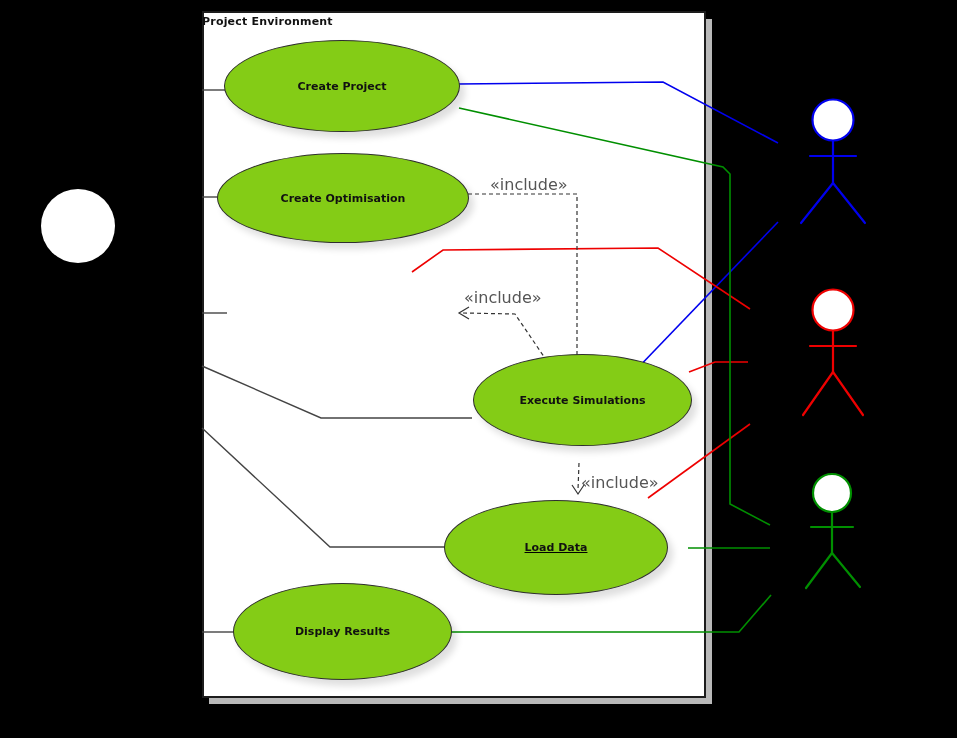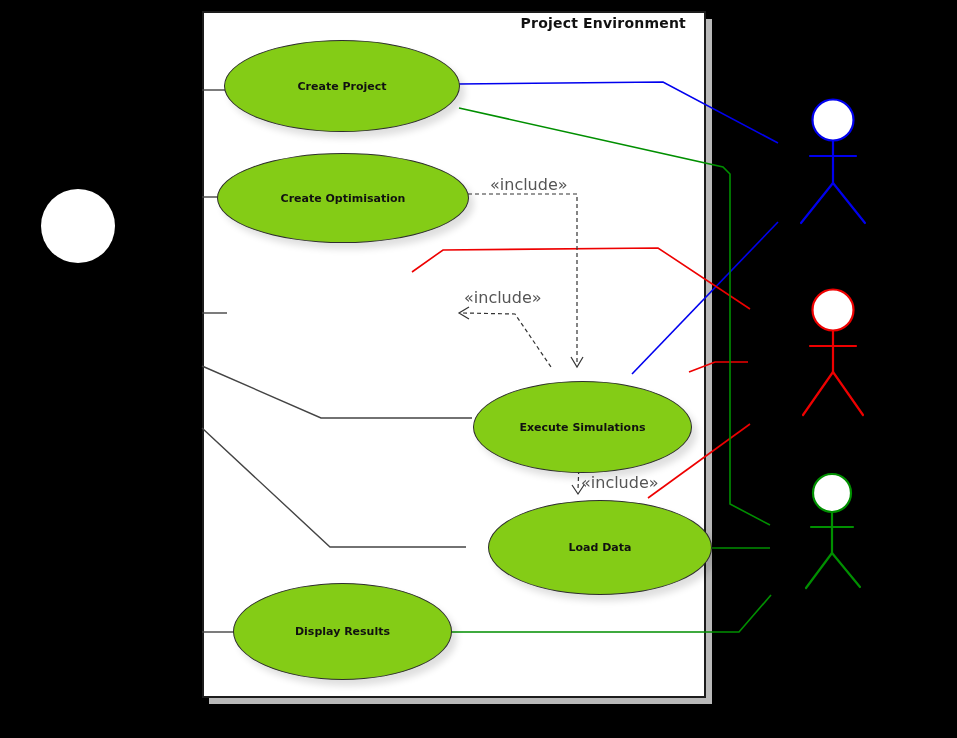--- a/index.html
+++ b/index.html
@@ -1,22 +1,22 @@
 <!DOCTYPE html>
 <html style="--c-blue: #0000ee; --c-red: #ee0000; --c-green: #008f00; --c-edge: #444444; --c-shadow: #b9b9b9; --c-inctext: #555555;"><head>
 <meta charset="utf-8">
 <style>
   html,body{margin:0;padding:0;background:#000;}
   #stage{position:relative;width:957px;height:738px;background:#000;overflow:hidden;
          font-family:"DejaVu Sans","Liberation Sans",sans-serif;}
   
   #boundary{position:absolute;left:202px;top:11px;width:504px;height:687px;
             box-sizing:border-box;background:#fff;border:2px solid #1c1c1c;}
-  #boundary-title{position:absolute;left:202px;top:15px;width:484px;text-align:right;
-            font-size:14px;font-weight:bold;color:#111;letter-spacing:.2px;}
+  #boundary-title{position:absolute;left:202px;top:15px;width:484px;text-align:left;
+            font-size:11px;font-weight:bold;color:#111;letter-spacing:.2px;}
   .shadow-strip{position:absolute;background:var(--c-shadow,#b9b9b9);}
   #shadow-right{left:706px;top:19px;width:6px;height:685px;}
   #shadow-bottom{left:209px;top:698px;width:503px;height:6px;}
   
   #lines{position:absolute;left:0;top:0;z-index:5;}
   .e-dark{stroke:var(--c-edge,#444);stroke-width:1.4;fill:none;}
   .e-blue{stroke:var(--c-blue,#00e);stroke-width:1.6;fill:none;}
   .e-red{stroke:var(--c-red,#e00);stroke-width:1.6;fill:none;}
   .e-green{stroke:var(--c-green,#008f00);stroke-width:1.6;fill:none;}
   .dashed{stroke:#333;stroke-width:1.2;fill:none;stroke-dasharray:4 3;}
@@ -104,24 +104,24 @@
       <path class="actor a-green" d="M832 553 L860 587"></path>
     </g>
   </svg>
 
   <div class="usecase" style="left:224px;top:40px;width:234px;height:90px;">
     <span>Create Project</span>
   </div>
   <div class="usecase" style="left:217px;top:153px;width:250px;height:88px;">
     <span>Create Optimisation</span>
   </div>
-  <div class="usecase" style="left:473px;top:381px;width:217px;height:90px;">
+  <div class="usecase" style="left:473px;top:354px;width:217px;height:90px;">
     <span>Execute Simulations</span>
   </div>
-  <div class="usecase" style="left:488px;top:500px;width:222px;height:93px;">
+  <div class="usecase" style="left:444px;top:500px;width:222px;height:93px;text-decoration:underline;">
     <span>Load Data</span>
   </div>
   <div class="usecase" style="left:233px;top:583px;width:217px;height:95px;">
     <span>Display Results</span>
   </div>
 
   <div class="inc-label" style="left:490px;top:175px;">«include»</div>
   <div class="inc-label" style="left:464px;top:288px;">«include»</div>
   <div class="inc-label" style="left:581px;top:473px;">«include»</div>
 

